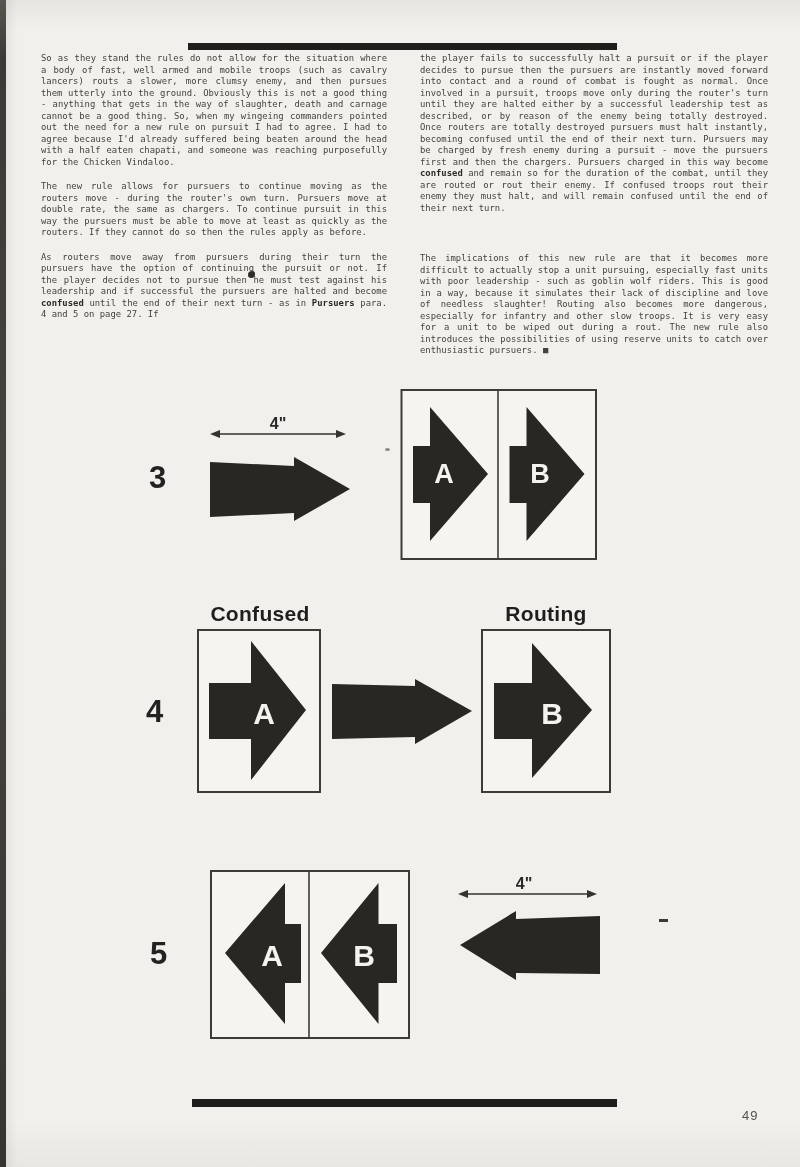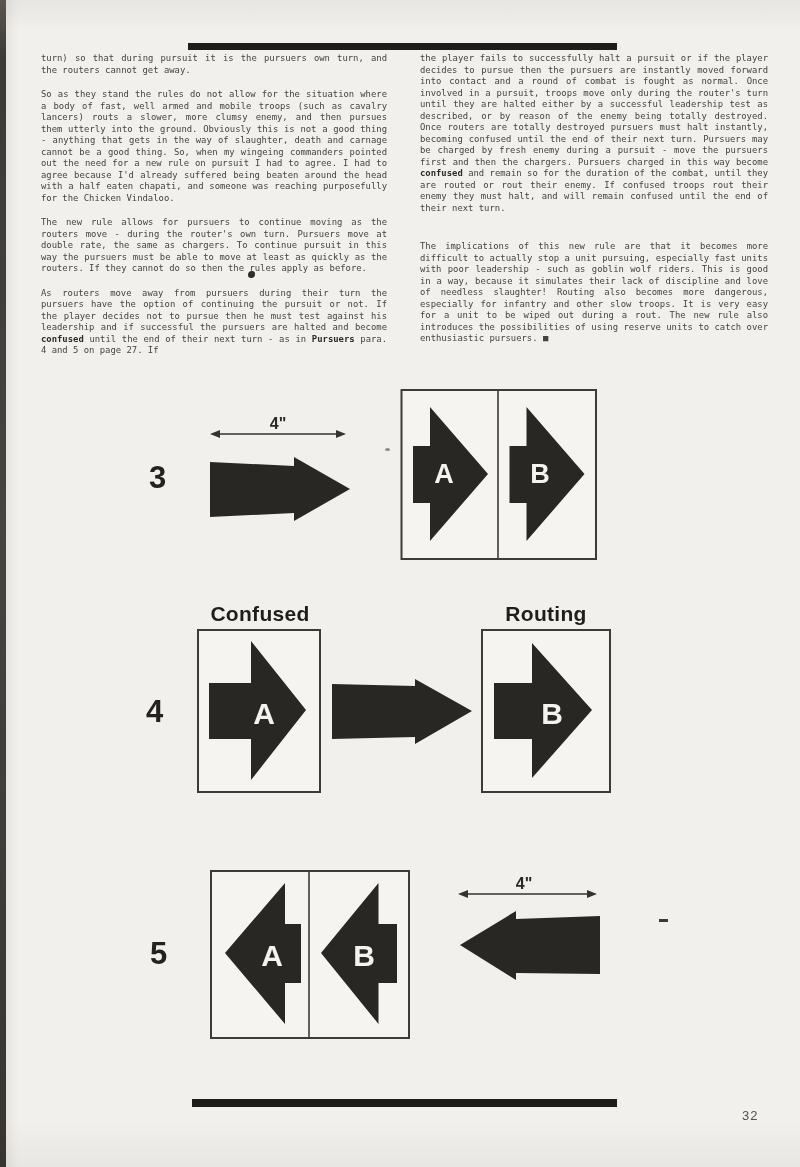--- a/index.html
+++ b/index.html
@@ -22,21 +22,21 @@
   .col { position:absolute; top:53px; }
   .col-left  { left:41px;  width:346px; }
   .col-right { left:420px; width:348px; }
   .par {
     margin:0 0 13px 0;
     font-family:"DejaVu Sans Mono", monospace;
     font-size:8.9px; line-height:11.5px;
     color:#45423f; text-align:justify;
   }
   .par b { font-weight:bold; color:#2c2a27; }
-  .par-gap { margin-top:27px; }
+  .par-gap { margin-top:39px; }
 
   .page-number {
     position:absolute; left:742px; top:1108px;
     font-size:13px; color:#55514b; letter-spacing:1px;
   }
 
   .diagram { position:absolute; }
   .dg-shape { fill:#282724; stroke:none; }
   .dg-box   { fill:#f5f4f0; stroke:#3e3b37; stroke-width:2; }
   .dg-divider { stroke:#3e3b37; stroke-width:1.6; }
@@ -60,21 +60,20 @@
 </style>
 </head>
 <body>
 
 <div class="page">
 
   <div class="left-edge"></div>
   <div class="bar top-bar"></div>
 
   <div class="col col-left">
-    <p class="par"><span>turn) so that during pursuit it is the pursuers own turn, and the routers cannot get away.</span></p>
     <p class="par"><span>So as they stand the rules do not allow for the situation where a body of fast, well armed and mobile troops (such as cavalry lancers) routs a slower, more clumsy enemy, and then pursues them utterly into the ground. Obviously this is not a good thing - anything that gets in the way of slaughter, death and carnage cannot be a good thing. So, when my wingeing commanders pointed out the need for a new rule on pursuit I had to agree. I had to agree because I'd already suffered being beaten around the head with a half eaten chapati, and someone was reaching purposefully for the Chicken Vindaloo.</span></p>
     <p class="par"><span>The new rule allows for pursuers to continue moving as the routers move - during the router's own turn. Pursuers move at double rate, the same as chargers. To continue pursuit in this way the pursuers must be able to move at least as quickly as the routers. If they cannot do so then the rules apply as before.</span></p>
     <p class="par"><span>As routers move away from pursuers during their turn the pursuers have the option of continuing the pursuit or not. If the player decides not to pursue then he must test against his leadership and if successful the pursuers are halted and become </span><b>confused</b><span> until the end of their next turn - as in </span><b>Pursuers</b><span> para. 4 and 5 on page 27. If</span></p>
   </div>
   <div class="col col-right">
     <p class="par"><span>the player fails to successfully halt a pursuit or if the player decides to pursue then the pursuers are instantly moved forward into contact and a round of combat is fought as normal. Once involved in a pursuit, troops move only during the router's turn until they are halted either by a successful leadership test as described, or by reason of the enemy being totally destroyed. Once routers are totally destroyed pursuers must halt instantly, becoming confused until the end of their next turn. Pursuers may be charged by fresh enemy during a pursuit - move the pursuers first and then the chargers. Pursuers charged in this way become </span><b>confused</b><span> and remain so for the duration of the combat, until they are routed or rout their enemy. If confused troops rout their enemy they must halt, and will remain confused until the end of their next turn.</span></p>
     <p class="par par-gap"><span>The implications of this new rule are that it becomes more difficult to actually stop a unit pursuing, especially fast units with poor leadership - such as goblin wolf riders. This is good in a way, because it simulates their lack of discipline and love of needless slaughter! Routing also becomes more dangerous, especially for infantry and other slow troops. It is very easy for a unit to be wiped out during a rout. The new rule also introduces the possibilities of using reserve units to catch over enthusiastic pursuers. </span><span>■</span></p>
   </div>
 
   <div class="ink-blot"></div>
@@ -130,15 +129,15 @@
       <line class="dg-line" x1="461" y1="894" x2="594" y2="894"></line>
       <polygon class="dg-head" points="458,894 468,890 468,898"></polygon>
       <polygon class="dg-head" points="597,894 587,890 587,898"></polygon>
       <text class="dg-measure-label" x="524" y="889">4"</text>
     </g>
     <polygon class="dg-shape" points="460,945 516,911 516,919 600,916 600,974 516,973 516,980"></polygon>
     <rect x="659" y="919" width="9" height="3" fill="#3b3936"></rect>
   </svg>
 
   <div class="bar bottom-bar"></div>
-  <div class="page-number">32</div>
+  <div class="page-number">49</div>
 
 </div>
 
 </body></html>

